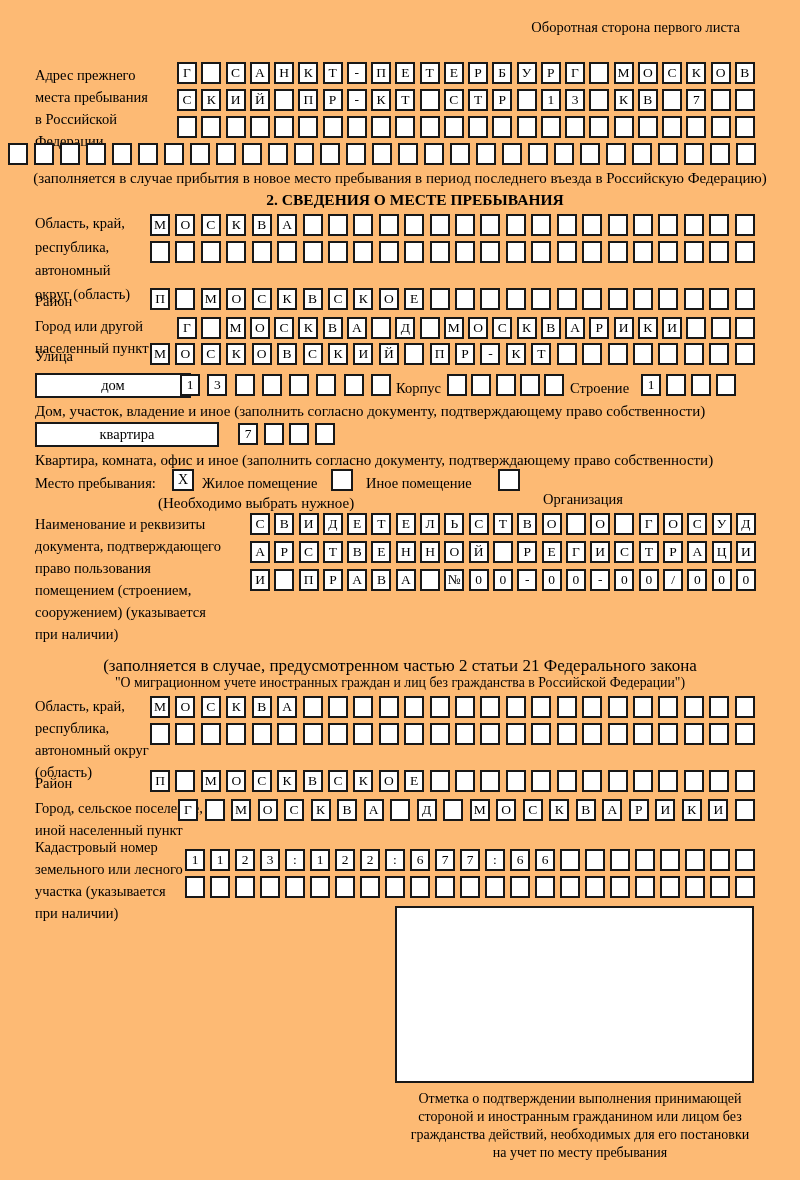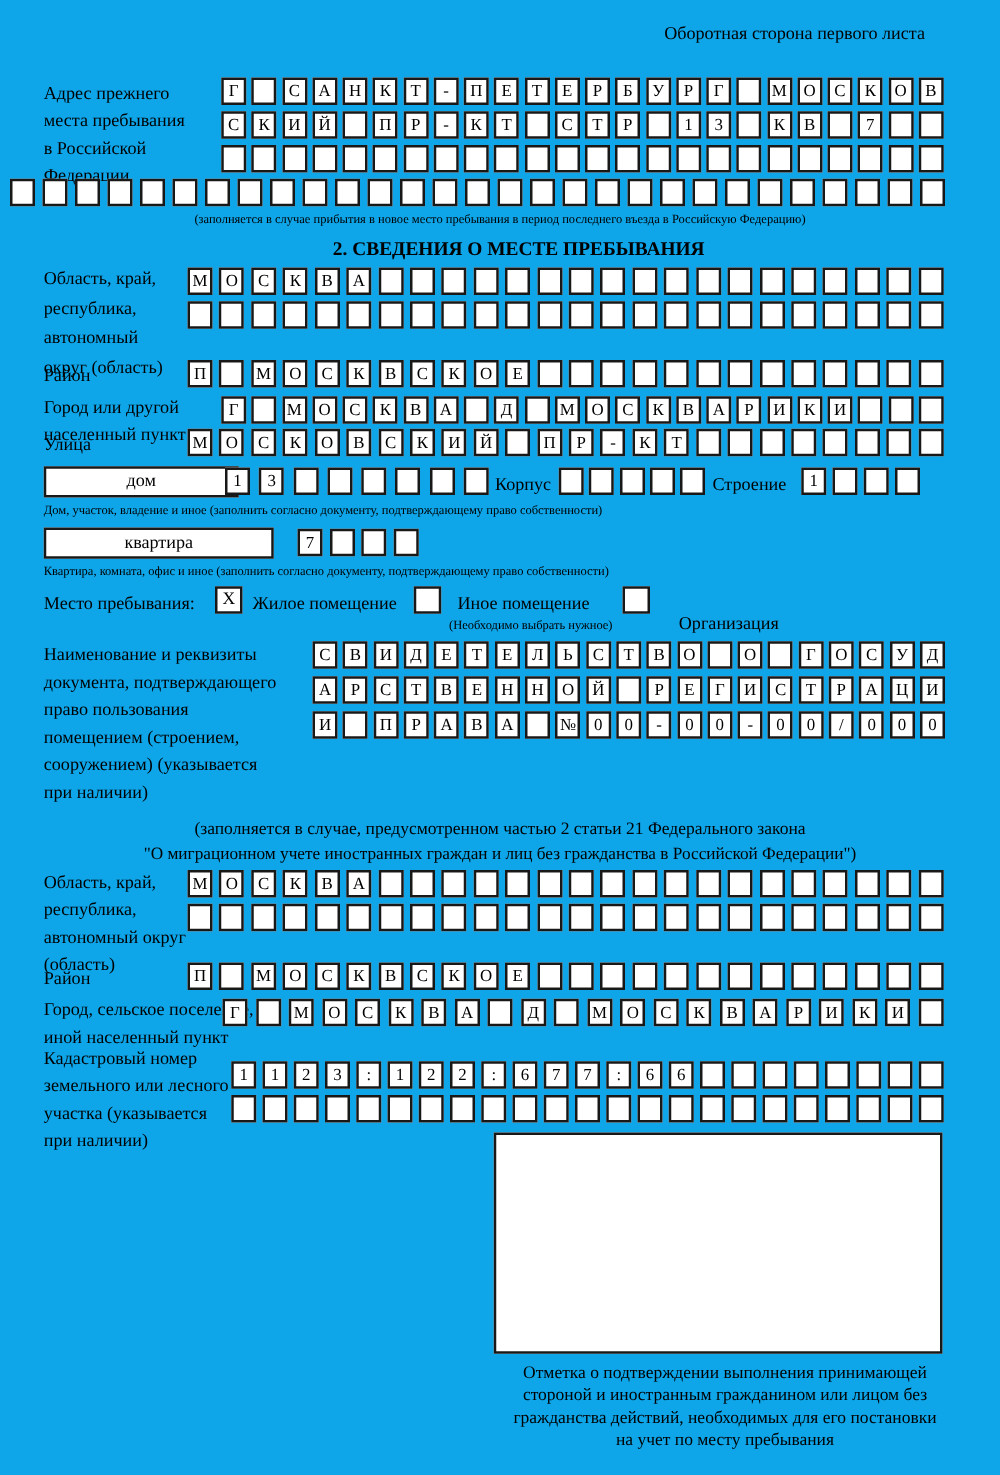--- a/index.html
+++ b/index.html
@@ -1,24 +1,24 @@
 <!DOCTYPE html>
 <html><head>
 <meta charset="utf-8">
 <style>
   * { box-sizing: border-box; margin: 0; padding: 0; }
   html,body { background: #fff; }
   .page {
-    position: relative; width: 800px; height: 1180px; background: #0ea5e9;
+    position: relative; width: 800px; height: 1180px; background: #fdba74;
     font-family: "Liberation Serif", "DejaVu Serif", serif; color: #000; overflow: hidden;
   }
   .sidenote { position: absolute; top: 19px; right: 60px; font-size: 14.5px; }
   .lbl { position: absolute; font-size: 14.5px; line-height: 22px; white-space: pre-line; }
   .lbl.lh23 { line-height: 23.5px; }
-  .cap { position: absolute; font-size: 10px; }
+  .cap { position: absolute; font-size: 15px; }
   .center { left: 0; right: 0; text-align: center; }
   .h-sec { position: absolute; left: 0; right: 0; text-align: center; font-weight: bold; font-size: 15.5px; padding-left: 30px; }
   .cellrow { position: absolute; display: flex; justify-content: space-between; height: 23px; }
   .cell {
     flex: 0 0 auto; width: 20px; height: 22px; border: 2px solid #181818;
     display: flex; align-items: center; justify-content: center;
     font-size: 13.5px; background: #fff;
   }
   .boxlabel {
     position: absolute; border: 2px solid #181818; height: 25px;
@@ -334,21 +334,21 @@
     </div>
   <div class="cap" style="left:35px; top:452px;">Квартира, комната, офис и иное (заполнить согласно документу, подтверждающему право собственности)</div>
 
   <div class="lbl" style="left:35px; top:472px;">Место пребывания:</div>
   <div class="chk" style="left:172px; top:469px;">X</div>
   <div class="lbl" style="left:202px; top:472px;">Жилое помещение</div>
   <div class="chk" style="left:331px; top:469px;"></div>
   <div class="lbl" style="left:366px; top:472px;">Иное помещение</div>
   <div class="chk" style="left:498px; top:469px;"></div>
   <div class="lbl" style="left:543px; top:472px;margin-top:16px;">Организация</div>
-  <div class="cap" style="left:140px; top:495px; width:350px; text-align:right;">(Необходимо выбрать нужное)</div>
+  <div class="cap" style="left:158px; top:495px; width:350px; text-align:left;">(Необходимо выбрать нужное)</div>
 
   <div class="lbl" style="left:35px; top:513px;">Наименование и реквизиты
 документа, подтверждающего
 право пользования
 помещением (строением,
 сооружением) (указывается
 при наличии)</div>
   <div class="cellrow" style="left:250px; top:513px; width:506px;">
       <span class="cell">С</span>
       <span class="cell">В</span>
@@ -412,21 +412,21 @@
       <span class="cell">0</span>
       <span class="cell">-</span>
       <span class="cell">0</span>
       <span class="cell">0</span>
       <span class="cell">/</span>
       <span class="cell">0</span>
       <span class="cell">0</span>
       <span class="cell">0</span>
     </div>
 
-  <div class="cap center" style="top:656px; font-size:14px;">(заполняется в случае, предусмотренном частью 2 статьи 21 Федерального закона</div>
+  <div class="cap center" style="top:656px; font-size:17px;">(заполняется в случае, предусмотренном частью 2 статьи 21 Федерального закона</div>
   <div class="cap center" style="top:675px; font-size:13.8px;">"О миграционном учете иностранных граждан и лиц без гражданства в Российской Федерации")</div>
 
   <div class="lbl" style="left:35px; top:695px;">Область, край,
 республика,
 автономный округ
 (область)</div>
   <div class="cellrow" style="left:150px; top:696px; width:605px;">
       <span class="cell">М</span>
       <span class="cell">О</span>
       <span class="cell">С</span>

